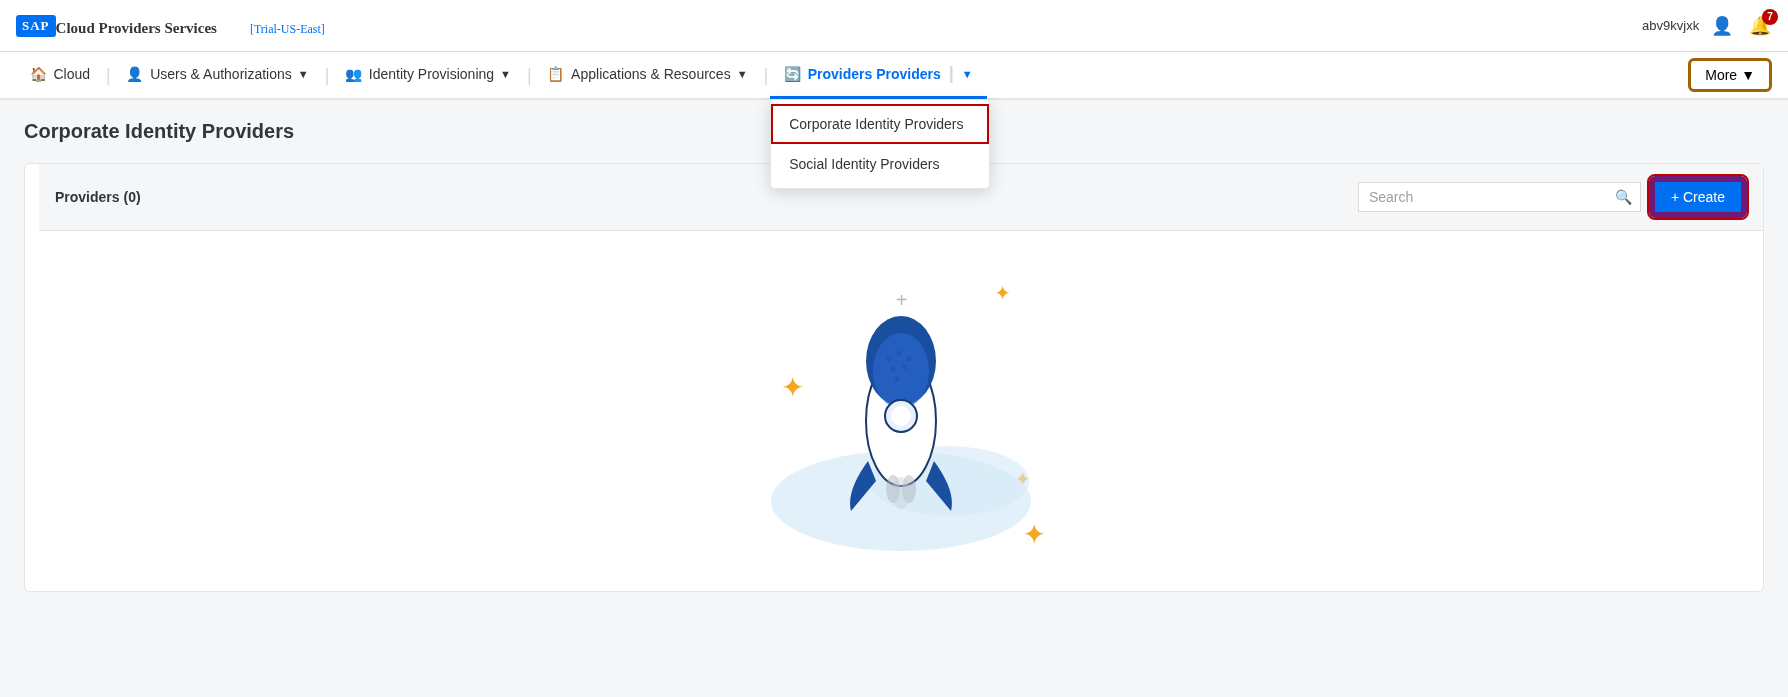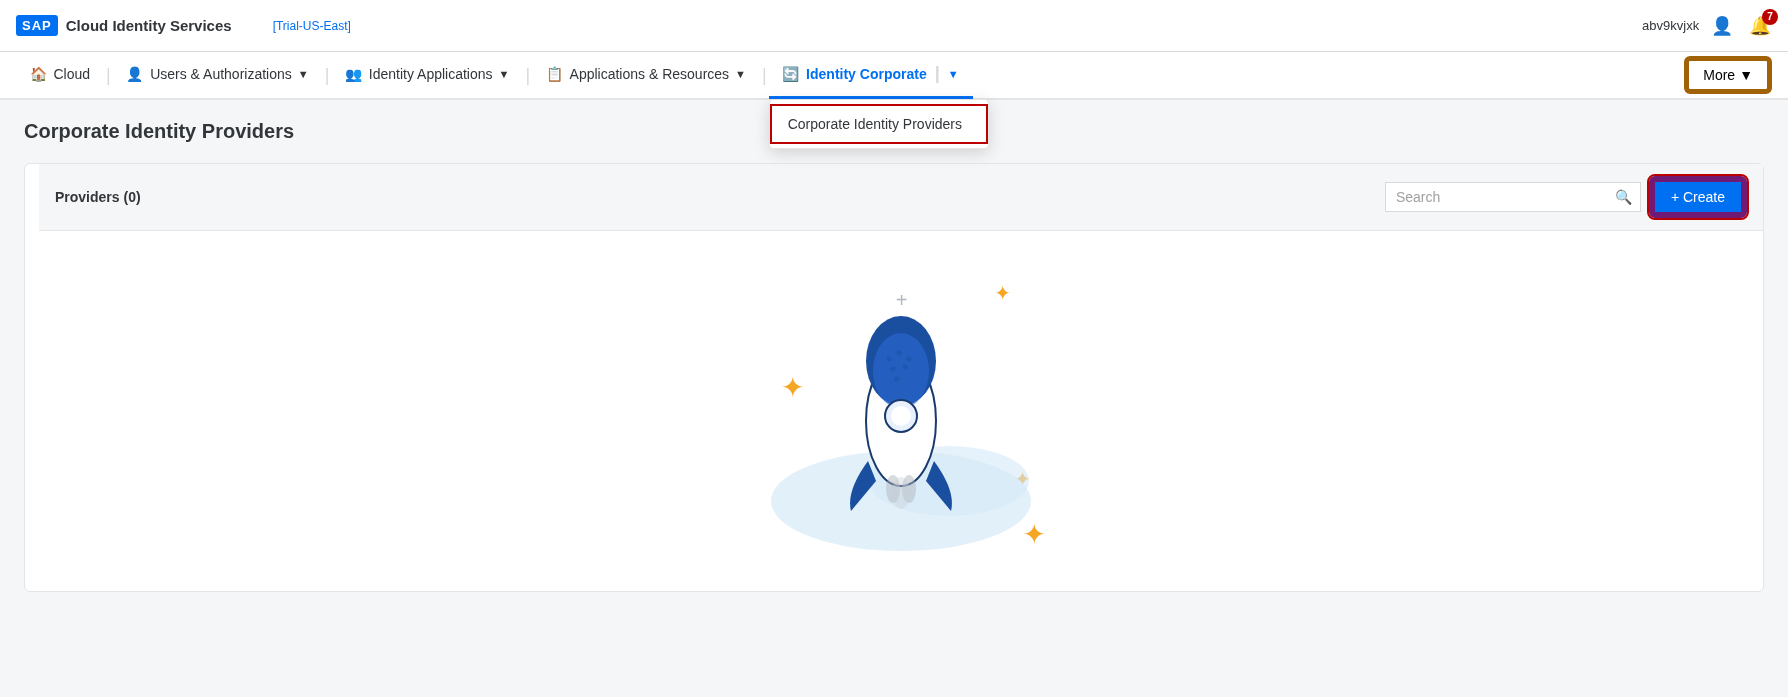--- a/index.html
+++ b/index.html
@@ -10,23 +10,24 @@
       display: flex;
       align-items: center;
       background: #fff;
       border-bottom: 1px solid #d9d9d9;
       padding: 0 16px;
       height: 52px;
       gap: 12px;
     }
     .sap-logo {
       display: flex;
-      align-items: center;
-      gap: 8px;
+      align-items: flex-end;
+      gap: 0;
       text-decoration: none;
+      font-family: Liberation Serif, serif;
     }
     .sap-logo-box {
       background: #0070f2;
       color: #fff;
       font-weight: bold;
       font-size: 13px;
       padding: 3px 6px;
       border-radius: 3px;
       letter-spacing: 1px;
     }
@@ -109,21 +110,21 @@
     .nav-chevron {
       font-size: 11px;
       color: inherit;
     }
     .more-btn {
       margin-left: auto;
       display: flex;
       align-items: center;
       gap: 4px;
       padding: 6px 14px;
-      border: 5px solid #a16207;
+      border: 3px solid #a16207;
       border-radius: 6px;
       cursor: pointer;
       font-size: 14px;
       background: #fff;
     }
     .dropdown-menu {
       position: absolute;
       top: 100%;
       left: 0;
       background: #fff;
@@ -190,21 +191,21 @@
     .search-input-wrapper {
       position: relative;
       display: flex;
       align-items: center;
     }
     .search-input {
       border: 1px solid #d9d9d9;
       border-radius: 0;
       padding: 6px 32px 6px 10px;
       font-size: 14px;
-      width: 256px;
+      width: 283px;
       outline: none;
       color: #32363a;
       background: #fff;
     }
     .search-input::placeholder { color: #a0a0a0; }
     .search-icon {
       position: absolute;
       right: 8px;
       color: #666;
       font-size: 14px;
@@ -282,21 +283,21 @@
       left: 50%;
       transform: translateX(-50%);
     }
   </style>
 </head>
 <body>
 
 <header class="header">
   <div class="sap-logo">
     <span class="sap-logo-box">SAP</span>
-    <span class="app-title">Cloud Identity Services</span>
+    <span class="app-title">Cloud Providers Services</span>
     <span class="trial-badge">[Trial-US-East]</span>
   </div>
   <div class="header-spacer"></div>
   <span class="header-tenant">abv9kvjxk</span>
   <div class="header-icons">
     <span class="header-icon" title="User Settings">
       👤
     </span>
     <span class="header-icon" style="position:relative;">
       🔔
@@ -316,44 +317,45 @@
   <div class="nav-item">
     <span>👤</span>
     <span>Users &amp; Authorizations</span>
     <span class="nav-chevron">▼</span>
   </div>
 
   <span class="nav-separator">|</span>
 
   <div class="nav-item">
     <span>👥</span>
-    <span>Identity Applications</span>
+    <span>Identity Provisioning</span>
     <span class="nav-chevron">▼</span>
   </div>
 
   <span class="nav-separator">|</span>
 
   <div class="nav-item">
     <span>📋</span>
     <span>Applications &amp; Resources</span>
     <span class="nav-chevron">▼</span>
   </div>
 
   <span class="nav-separator">|</span>
 
   <div class="nav-item-wrapper">
     <div class="nav-item active">
       <span style="color:#0070f2;">🔄</span>
-      <span style="color:#0070f2;">Identity Corporate</span>
+      <span style="color:#0070f2;">Providers Providers</span>
       <span class="nav-separator">|</span>
       <span class="nav-chevron" style="color:#0070f2;">▼</span>
     </div>
 
     <div class="dropdown-menu">
       <div class="dropdown-item highlighted">Corporate Identity Providers</div>
+      <div class="dropdown-item">Social Identity Providers</div>
     </div>
   </div>
 
   <div style="flex:1;"></div>
   <button class="more-btn">
     <span>More</span>
     <span>▼</span>
   </button>
 </nav>
 

